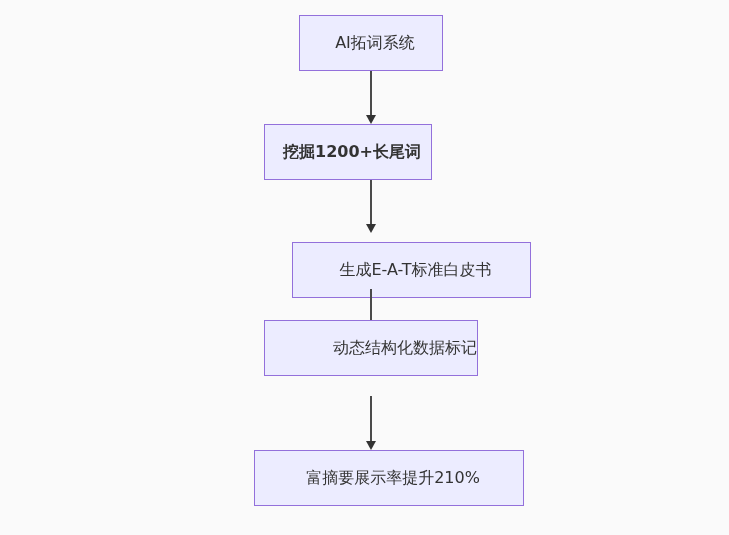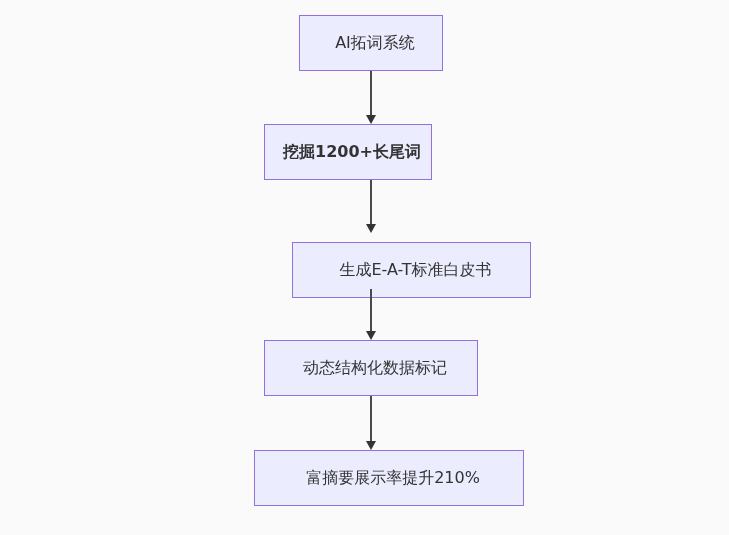--- a/index.html
+++ b/index.html
@@ -26,21 +26,21 @@
     justify-content: center;
     font-size: 16px;
     line-height: 1.2;
     white-space: nowrap;
     height: 56px;
     padding-left: 8px;
   }
   .node-1 { left: 299px; top: 15px;  width: 144px; }
   .node-2 { left: 264px; top: 124px; width: 168px; font-weight: bold; }
   .node-3 { left: 260px; top: 242px; width: 239px; margin-left: 32px; }
-  .node-4 { left: 264px; top: 340px; width: 214px; }
+  .node-4 { left: 264px; top: 320px; width: 214px; justify-content: flex-end; }
   .node-5 { left: 254px; top: 450px; width: 270px; }
 
   .edge {
     position: absolute;
     left: 370px;
     width: 2px;
   }
   .edge .line {
     position: absolute;
     left: 0;

